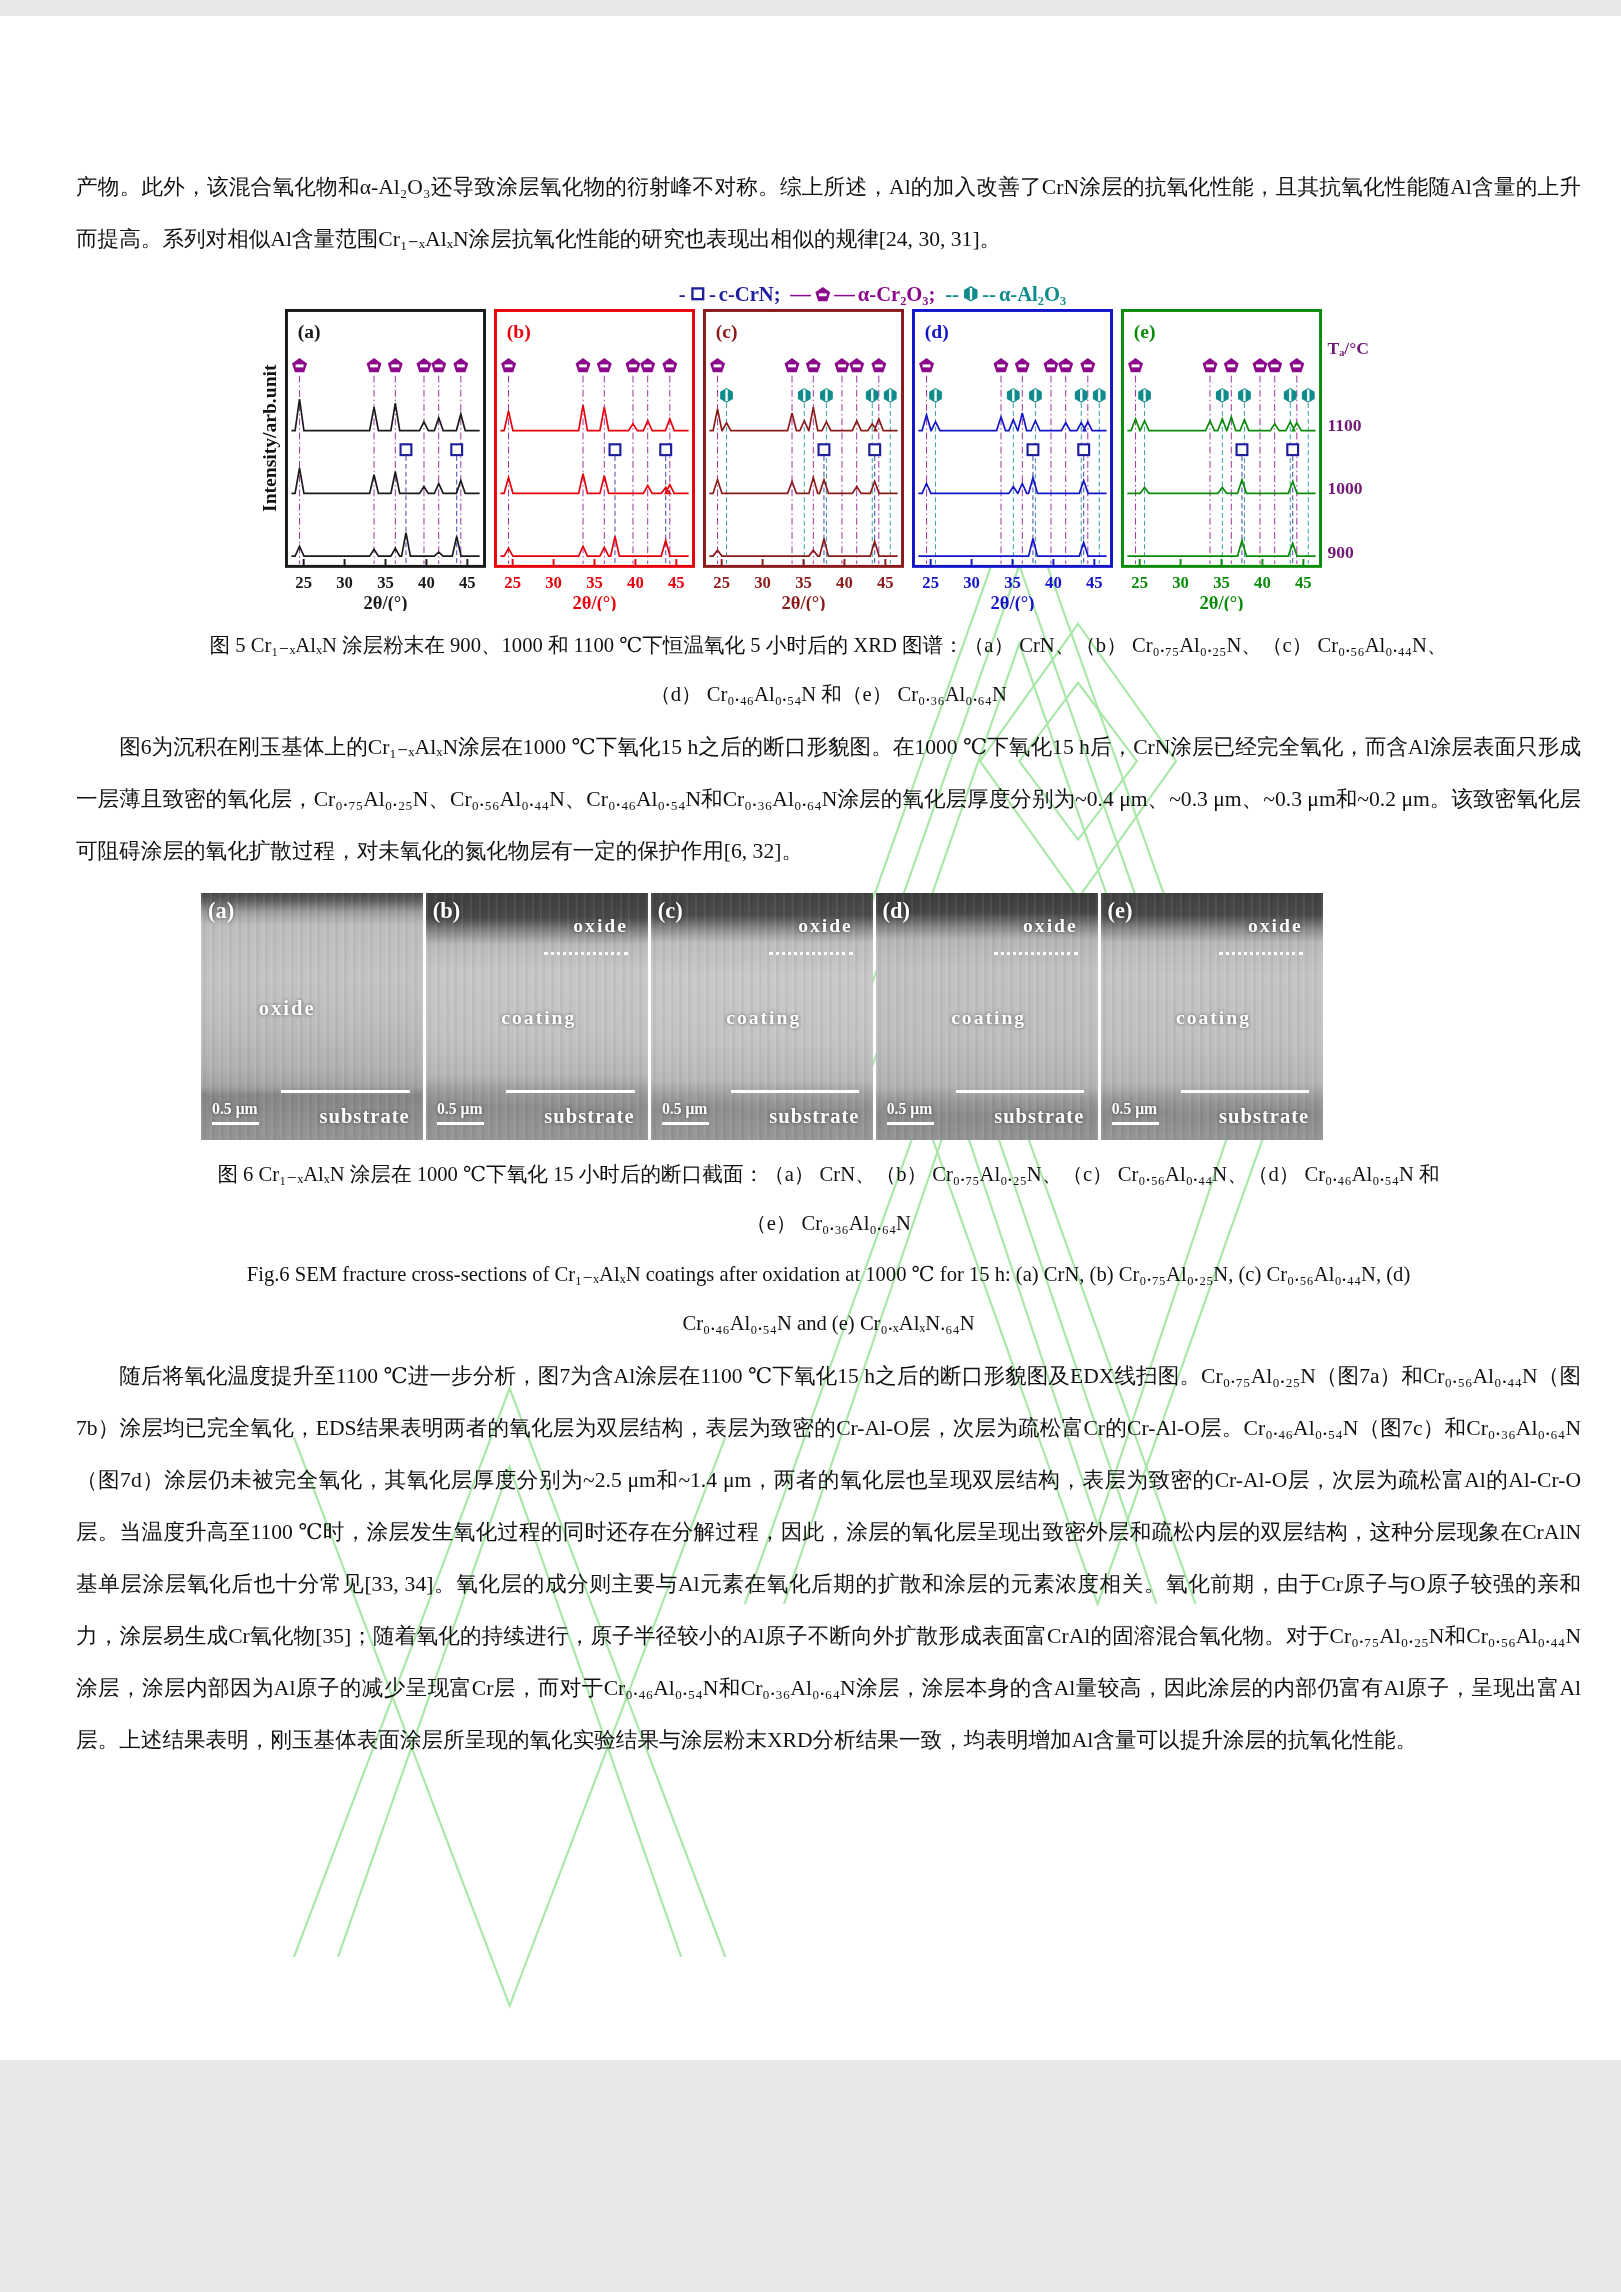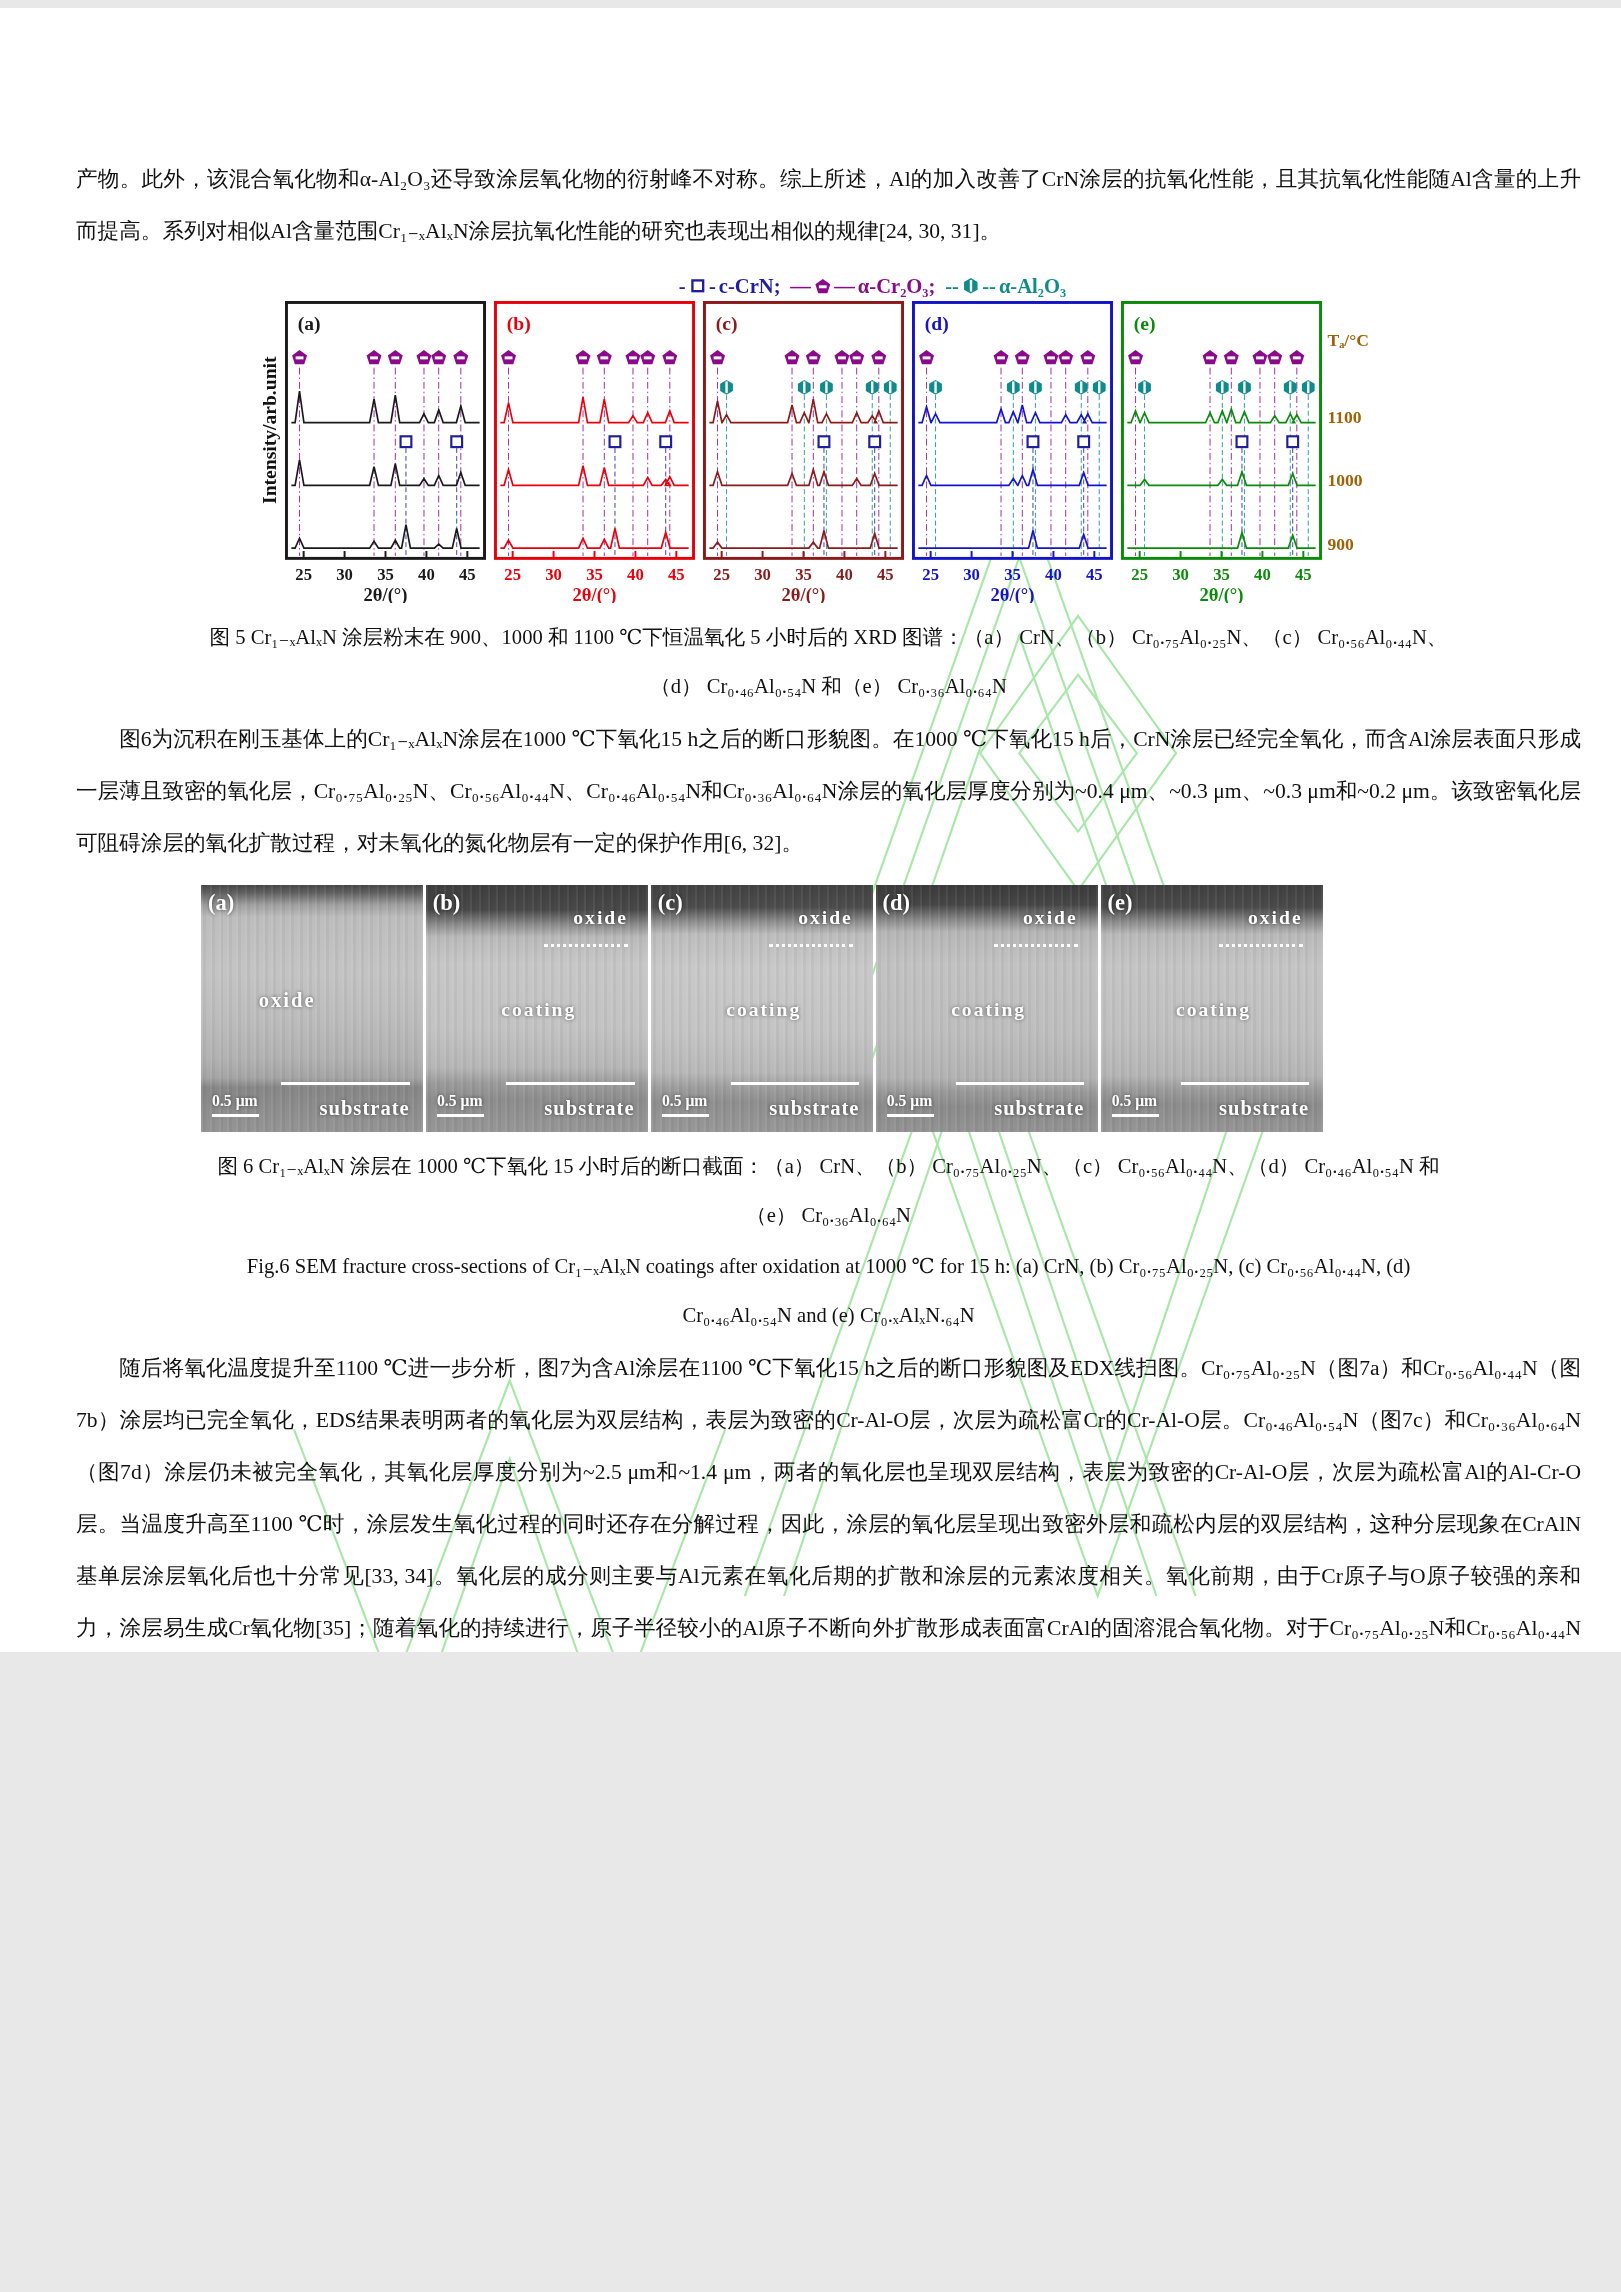--- a/index.html
+++ b/index.html
@@ -1,36 +1,36 @@
 <!DOCTYPE html>
 <html><head>
 <meta charset="utf-8">
 <style>
   html,body{margin:0;padding:0;background:#e8e8e8;}
   .page{
-    position:relative;width:1621px;height:1644px;margin:8px auto;background:#ffffff;
+    position:relative;width:1621px;height:2044px;margin:16px auto;background:#ffffff;
     font-family:"Liberation Serif","DejaVu Serif",serif;color:#111;overflow:hidden;
     box-sizing:border-box;padding:145px 40px 0 76px;
   }
   .watermark{position:absolute;left:0;top:0;width:1621px;height:2293px;pointer-events:none;z-index:0;}
   .content{position:relative;z-index:1;}
   p.body{font-size:21.6px;line-height:52px;text-align:justify;margin:0;}
   p.indent{text-indent:2em;}
   
   .fig5{margin:17.6px 0 5.9px 0;}
   .xrd-legend{display:flex;justify-content:center;gap:9.8px;align-items:center;
     font-size:20.6px;font-weight:bold;margin:0 0 3.9px 88px;}
   .legend-item{display:inline-flex;align-items:center;gap:2.9px;white-space:nowrap;}
   .legend-item svg{display:block;}
   .fig5-row{display:flex;align-items:stretch;justify-content:center;}
   .xrd-ylabel{writing-mode:vertical-rl;transform:rotate(180deg);font-weight:bold;
     font-size:19.6px;text-align:center;height:259px;margin-right:3.9px;}
   .xrd-panels{display:flex;gap:7.8px;}
   .xrd-panel{width:201px;}
-  .xrd-temps{position:relative;width:76px;font-weight:bold;color:#a16207;font-size:17.6px;}
+  .xrd-temps{position:relative;width:76px;font-weight:bold;color:#701a75;font-size:17.6px;}
   .xrd-temps span{position:absolute;left:5.9px;white-space:nowrap;}
   
   .caption{font-size:20.6px;line-height:49px;text-align:center;margin:2px 0;}
   
   .fig6{margin:15.7px 0 9.8px 0;}
   .sem-row{display:flex;gap:2.9px;margin-left:125px;}
   .sem-panel{position:relative;width:222px;height:247px;overflow:hidden;
     font-family:"Liberation Serif","DejaVu Serif",serif;}
   .sem-panel::after{content:"";position:absolute;inset:0;
     background:repeating-linear-gradient(90deg,rgba(255,255,255,.06) 0 2px,rgba(0,0,0,.04) 2px 4.9px,transparent 4.9px 8.8px);}

